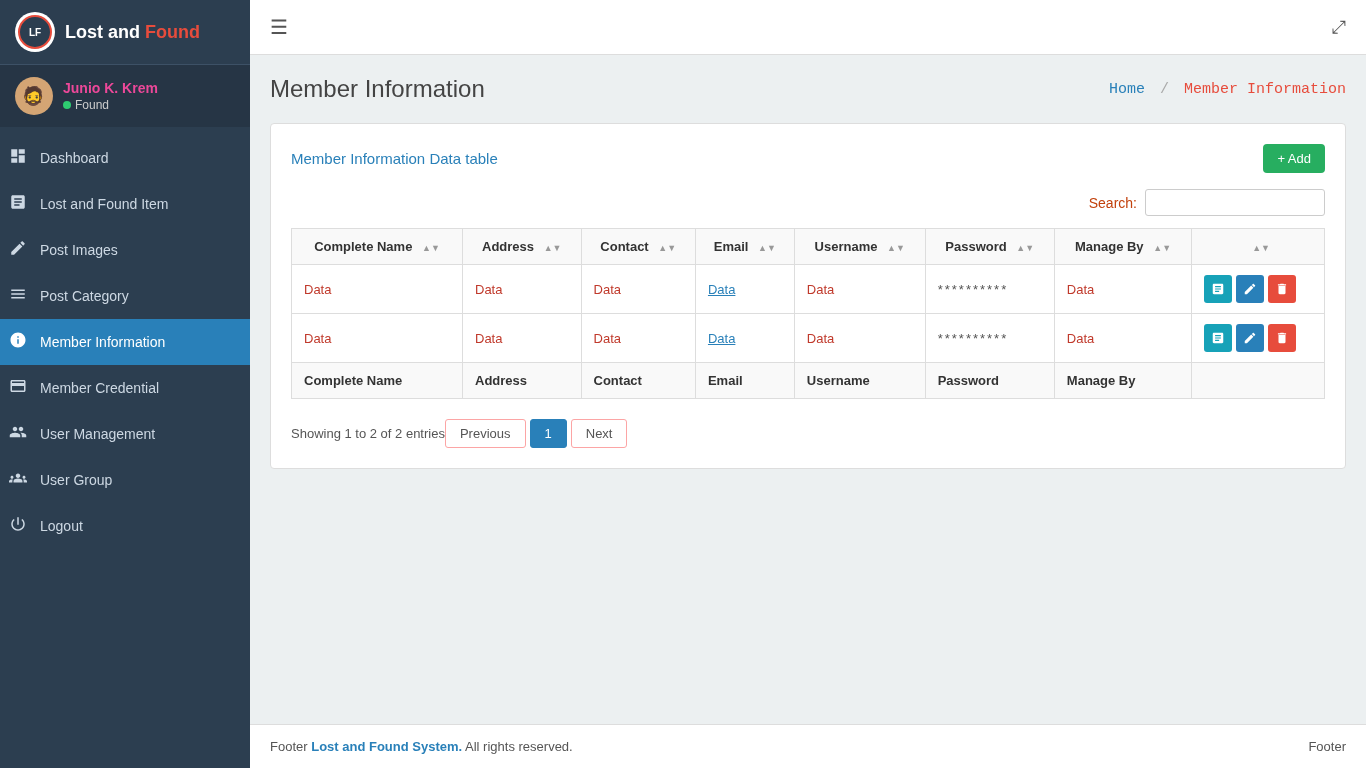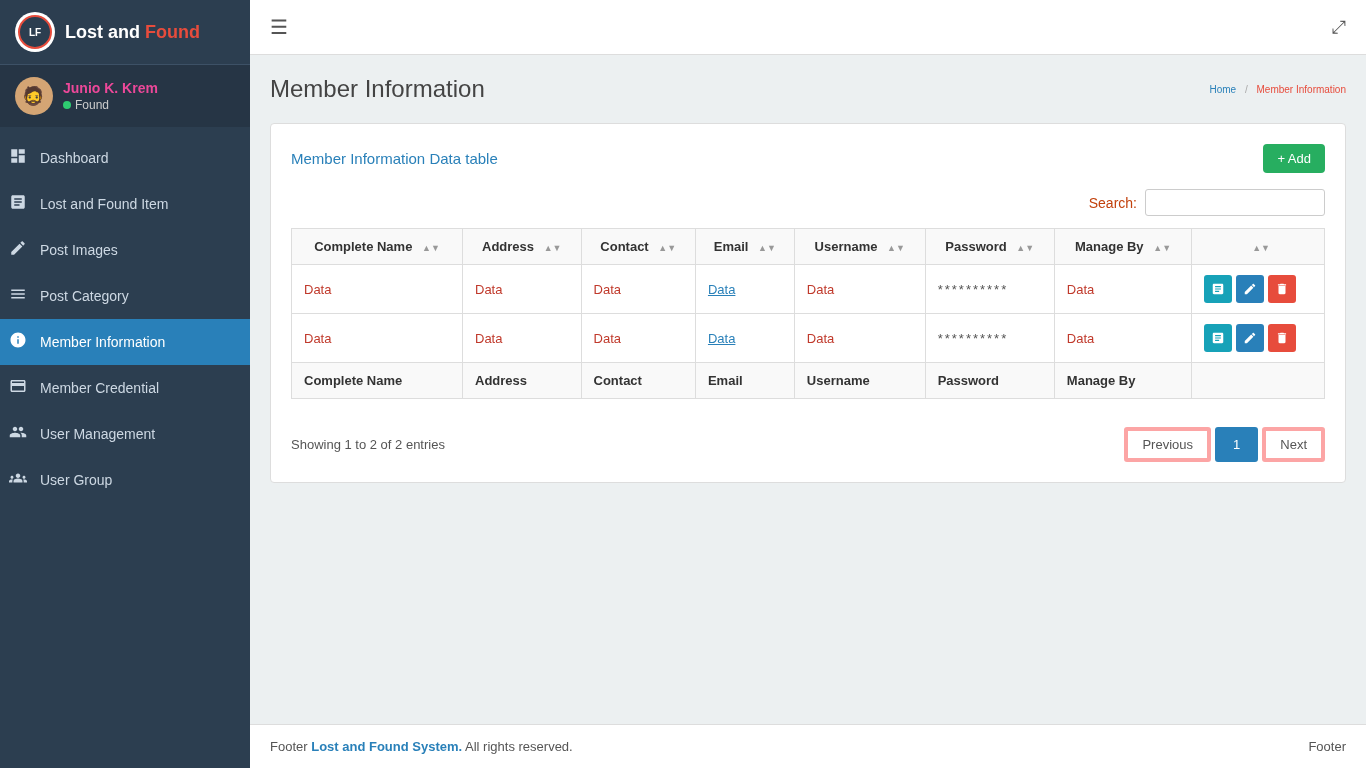--- a/index.html
+++ b/index.html
@@ -37,21 +37,21 @@
     .hamburger { font-size: 20px; cursor: pointer; color: #555; }
     .topbar-right { display: flex; align-items: center; gap: 10px; }
     .expand-icon { font-size: 18px; color: #555; cursor: pointer; }
 
     
     .content { flex: 1; padding: 20px; }
 
     
     .page-header { display: flex; align-items: center; justify-content: space-between; margin-bottom: 20px; }
     .page-title { font-size: 24px; font-weight: 500; color: #444; }
-    .breadcrumb { font-size: 10px; color: #888; }
+    .breadcrumb { font-size: 15px; color: #888; font-family: Liberation Mono, monospace; }
     .breadcrumb a { color: #2980b9; text-decoration: none; }
     .breadcrumb .sep { margin: 0 6px; color: #aaa; }
     .breadcrumb .current { color: #e74c3c; }
 
     
     .card { background: #fff; border-radius: 4px; border: 1px solid #ddd; padding: 20px; }
     .card-header { display: flex; align-items: center; justify-content: space-between; margin-bottom: 16px; }
     .card-title { font-size: 15px; color: #2980b9; font-weight: 500; text-align: right; }
     .btn-add { background: #27ae60; color: #fff; border: none; padding: 7px 14px; border-radius: 4px; cursor: pointer; font-size: 13px; display: flex; align-items: center; gap: 5px; }
 
@@ -71,24 +71,24 @@
     .sort-icon { display: inline-flex; flex-direction: column; margin-left: 6px; font-size: 9px; color: #999; vertical-align: middle; }
 
     
     .action-btns { display: flex; gap: 4px; }
     .btn-action { width: 28px; height: 28px; border: none; border-radius: 3px; cursor: pointer; display: flex; align-items: center; justify-content: center; font-size: 13px; color: #fff; }
     .btn-view { background: #17a2b8; }
     .btn-edit { background: #2980b9; }
     .btn-delete { background: #e74c3c; }
 
     
-    .pagination-area { display: flex; align-items: center; justify-content: space-between; margin-top: 28px; }
+    .pagination-area { display: flex; align-items: center; margin-top: 20px; }
     .showing-text { font-size: 13px; color: #555; }
     .pagination { display: flex; align-items: center; gap: 4px; }
-    .btn-page { padding: 6px 14px; border: 4px solid #fca5a5; background: #fff; color: #555; border-radius: 3px; cursor: pointer; font-size: 13px; }
+    .btn-page { padding: 6px 14px; border: 1px solid #fca5a5; background: #fff; color: #555; border-radius: 3px; cursor: pointer; font-size: 13px; }
     .btn-page.active { background: #2980b9; color: #fff; border-color: #2980b9; }
 
     
     .footer { background: #fff; border-top: 1px solid #ddd; padding: 14px 20px; display: flex; justify-content: space-between; font-size: 13px; color: #555; }
     .footer-brand { color: #2980b9; font-weight: 600; }
   </style>
 </head>
 <body>
 
 <div class="app-wrapper">
@@ -181,20 +181,28 @@
 
       <div class="nav-item">
         <span class="nav-icon">
           <svg width="18" height="18" viewBox="0 0 24 24" fill="currentColor">
               <path d="M12 12.75c1.63 0 3.07.39 4.24.9 1.08.48 1.76 1.56 1.76 2.73V18H6v-1.61c0-1.18.68-2.26 1.76-2.73 1.17-.52 2.61-.91 4.24-.91zM4 13c1.1 0 2-.9 2-2s-.9-2-2-2-2 .9-2 2 .9 2 2 2zm1.13 1.1c-.37-.06-.74-.1-1.13-.1-.99 0-1.93.21-2.78.58C.48 14.9 0 15.62 0 16.43V18h4.5v-1.61c0-.83.23-1.61.63-2.29zM20 13c1.1 0 2-.9 2-2s-.9-2-2-2-2 .9-2 2 .9 2 2 2zm4 3.43c0-.81-.48-1.53-1.22-1.85-.85-.37-1.79-.58-2.78-.58-.39 0-.76.04-1.13.1.4.68.63 1.46.63 2.29V18H24v-1.57zM12 6c1.66 0 3 1.34 3 3s-1.34 3-3 3-3-1.34-3-3 1.34-3 3-3z"></path>
             </svg>
         </span>
         <span class="nav-label">User Group</span>
       </div>
 
+      <div class="nav-item">
+        <span class="nav-icon">
+          <svg width="18" height="18" viewBox="0 0 24 24" fill="currentColor">
+              <path d="M13 3h-2v10h2V3zm4.83 2.17l-1.42 1.42C17.99 7.86 19 9.81 19 12c0 3.87-3.13 7-7 7s-7-3.13-7-7c0-2.19 1.01-4.14 2.58-5.42L6.17 5.17C4.23 6.82 3 9.26 3 12c0 4.97 4.03 9 9 9s9-4.03 9-9c0-2.74-1.23-5.18-3.17-6.83z"></path>
+            </svg>
+        </span>
+        <span class="nav-label">Logout</span>
+      </div>
     </nav>
   </aside>
 
   <div class="main">
 
     <div class="topbar">
       <div class="topbar-left">
         <span class="hamburger">☰</span>
       </div>
       <div class="topbar-right">

